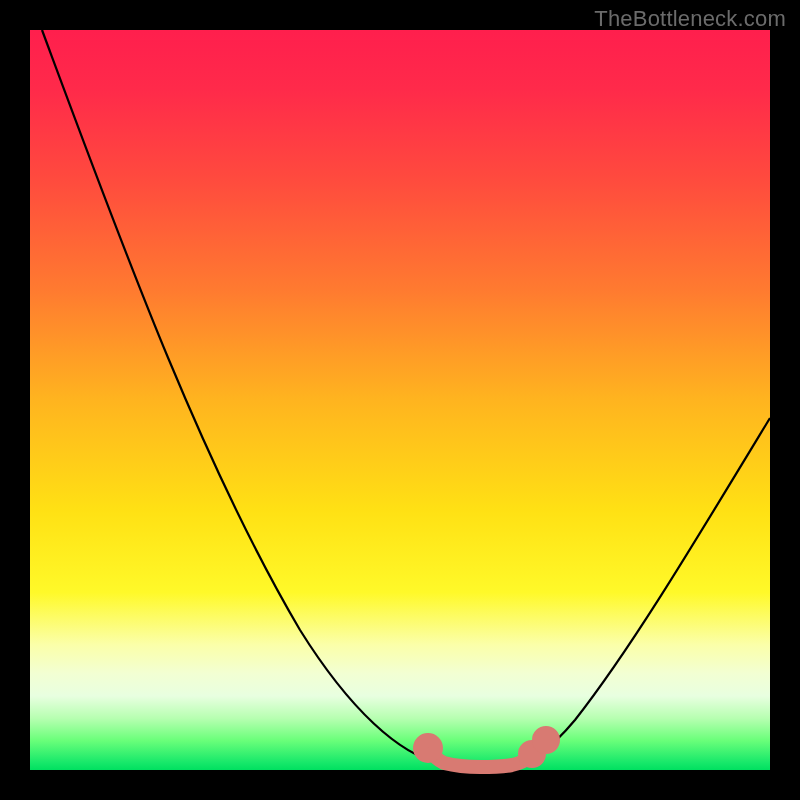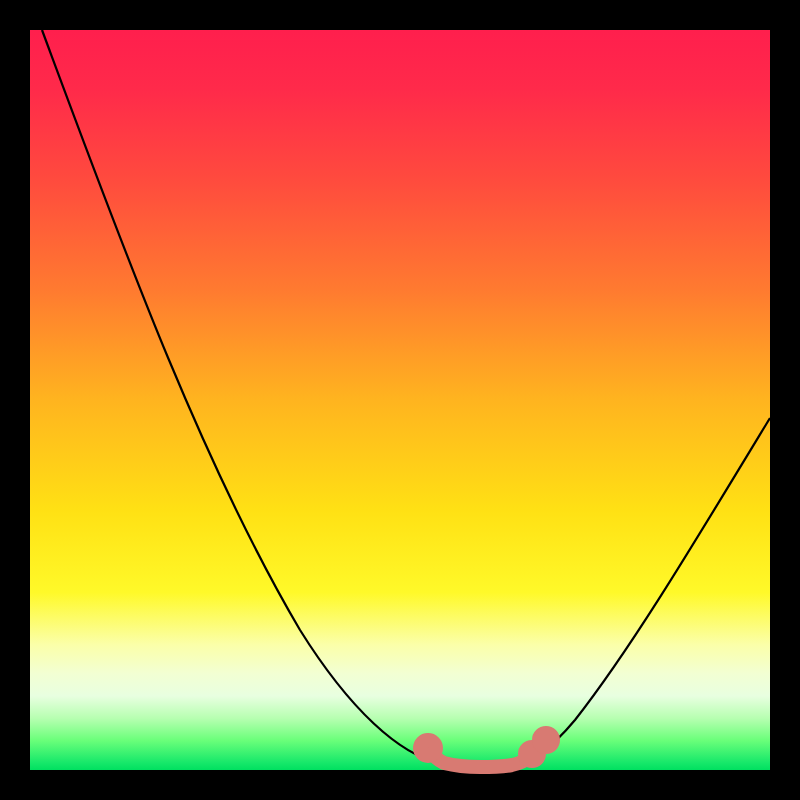--- a/index.html
+++ b/index.html
@@ -60,20 +60,21 @@
     width: 740px;
     height: 740px;
     overflow: visible;
   }
 </style>
 </head>
 <body>
 
 <div class="frame">
 
+  <div class="watermark">TheBottleneck.com</div>
 
   <div class="plot">
 
     <svg class="curve" viewBox="0 0 740 740">
 
       <path d="M 12 0
                C 90 210, 170 430, 270 600
                C 320 680, 370 725, 410 733
                C 430 737, 460 737, 480 735
                C 500 733, 520 720, 545 690

